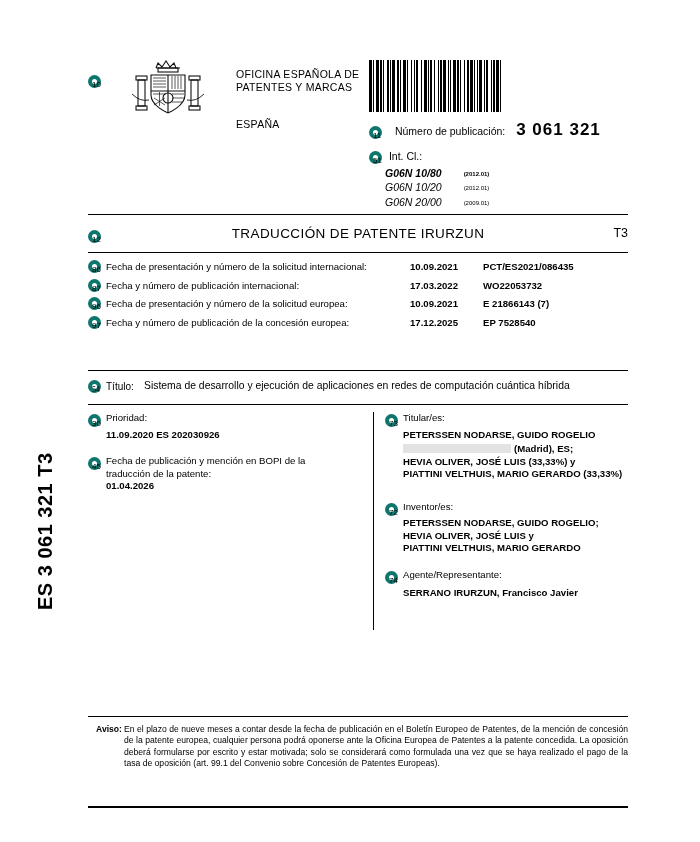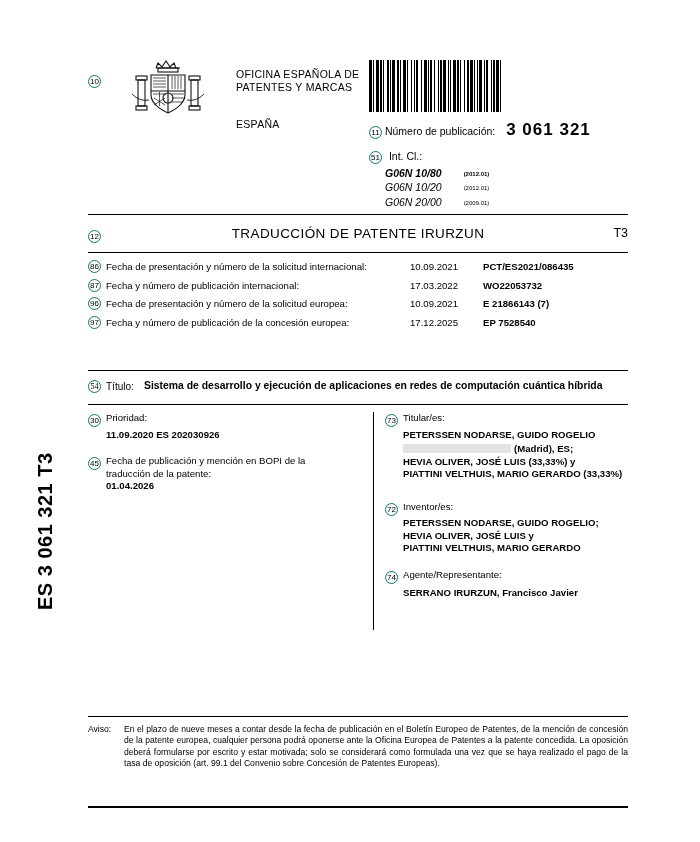--- a/index.html
+++ b/index.html
@@ -39,21 +39,21 @@
   
   .hdr {
     position: absolute;
     left: 88px;
     top: 58px;
     width: 540px;
     height: 100px;
   }
   .circ {
     display: inline-block;
-    border: 1px solid #0f766e;
+    border: 4px solid #0f766e;
     border-radius: 50%;
     width: 13px;
     height: 13px;
     line-height: 12px;
     text-align: center;
     font-size: 8px;
     vertical-align: middle;
     box-sizing: border-box;
   }
   .hdr-num {
@@ -192,21 +192,21 @@
   .drow .lbl {
     position: absolute;
     left: 18px;
     top: 3px;
     white-space: nowrap;
   }
   .drow .v1 {
     position: absolute;
     left: 322px;
     top: 3px;
-    font-weight: normal;
+    font-weight: bold;
   }
   .drow .v2 {
     position: absolute;
     left: 395px;
     top: 3px;
     font-weight: bold;
   }
 
   
   .titlebox {
@@ -224,21 +224,21 @@
   }
   .titlebox .lbl {
     position: absolute;
     left: 18px;
     top: 3px;
   }
   .titlebox .val {
     position: absolute;
     left: 56px;
     top: 2px;
-    font-weight: bold;
+    font-weight: normal;
     font-size: 10.4px;
   }
 
   
   .cols {
     position: absolute;
     left: 88px;
     top: 412px;
     width: 540px;
     height: 218px;
@@ -299,23 +299,24 @@
   .notice {
     position: absolute;
     left: 88px;
     top: 724px;
     width: 540px;
     font-size: 8.6px;
     line-height: 11.4px;
   }
   .notice .nlbl {
     position: absolute;
-    left: 0;
+    left: 8px;
     top: 0;
     font-size: 8.6px;
+    font-weight: bold;
   }
   .notice .ntxt {
     margin-left: 36px;
     display: block;
     text-align: justify;
   }
 </style>
 </head>
 <body>
 
@@ -446,21 +447,21 @@
       <i style="width: 2px; background: rgb(0, 0, 0);"></i>
       <i style="width: 1px; background: transparent;"></i>
       <i style="width: 3px; background: rgb(0, 0, 0);"></i>
       <i style="width: 1px; background: transparent;"></i>
       <i style="width: 1px; background: rgb(0, 0, 0);"></i>
       <i style="width: 2px; background: transparent;"></i>
     </div>
 
   <div class="pubnum">
     <span class="circ">11</span>
-    <span style="margin-left:0">Número de publicación:</span>
+    <span style="margin-left:10px">Número de publicación:</span>
     <span class="big">3 061 321</span>
   </div>
 
   <div class="intcl">
     <span class="circ">51</span>
     <span style="margin-left:4px">Int. Cl.:</span>
     <div class="rows">
       <div class="row first">
         <span>G06N 10/80</span><span class="ver">(2012.01)</span>
       </div>

